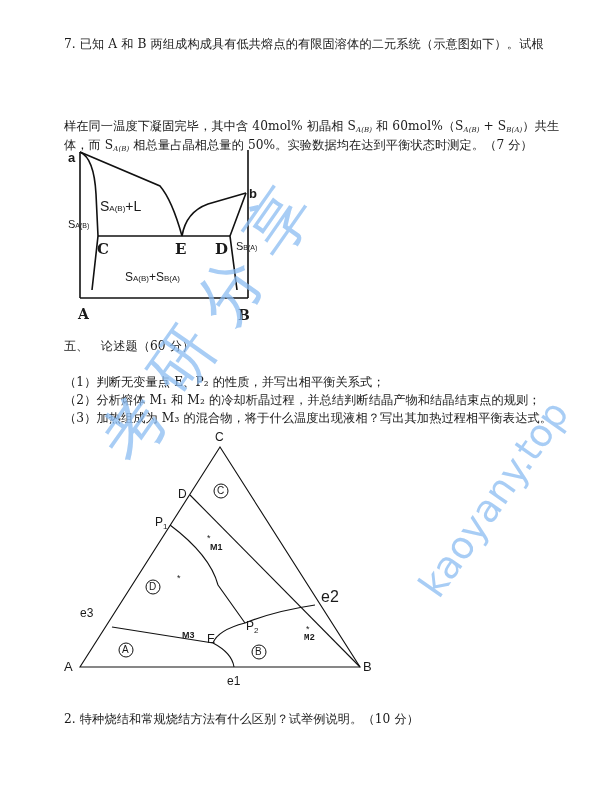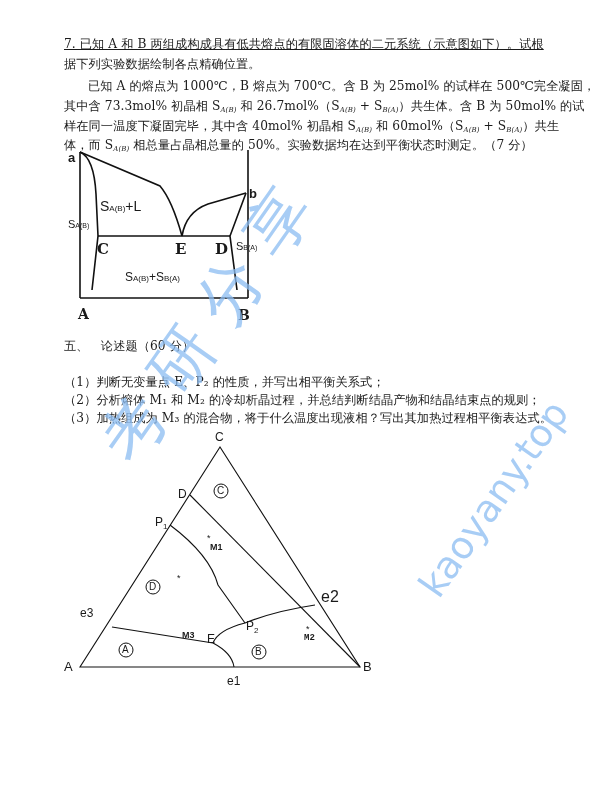--- a/index.html
+++ b/index.html
@@ -13,26 +13,21 @@
   .sub { font-size: 7px; vertical-align: -2px; font-style: italic; }
   svg { position: absolute; }
   .wm { position: absolute; color: #8cbdf2; opacity: 0.75; font-family: "DejaVu Sans", sans-serif; pointer-events: none; }
   .sans { font-family: "Liberation Sans", "DejaVu Sans", sans-serif; }
 </style>
 </head>
 <body>
 
 <div class="page">
 
-  <div class="line" style="top:36px;text-decoration:underline;">7. 已知 A 和 B 两组成构成具有低共熔点的有限固溶体的二元系统（示意图如下）。试根</div>
-  <div class="line" style="top:56px;">据下列实验数据绘制各点精确位置。</div>
-  <div class="line indent" style="top:78px;">已知 A 的熔点为 1000℃，B 熔点为 700℃。含 B 为 25mol% 的试样在 500℃完全凝固，</div>
-  <div class="line" style="top:98px;">
-    <span>其中含 73.3mol% 初晶相 S</span><span class="sub">A(B)</span><span> 和 26.7mol%（S</span><span class="sub">A(B)</span><span> + S</span><span class="sub">B(A)</span><span>）共生体。含 B 为 50mol% 的试</span>
-  </div>
+  <div class="line" style="top:36px;">7. 已知 A 和 B 两组成构成具有低共熔点的有限固溶体的二元系统（示意图如下）。试根</div>
   <div class="line" style="top:118px;">
     <span>样在同一温度下凝固完毕，其中含 40mol% 初晶相 S</span><span class="sub">A(B)</span><span> 和 60mol%（S</span><span class="sub">A(B)</span><span> + S</span><span class="sub">B(A)</span><span>）共生</span>
   </div>
   <div class="line" style="top:137px;">
     <span>体，而 S</span><span class="sub">A(B)</span><span> 相总量占晶相总量的 50%。实验数据均在达到平衡状态时测定。（7 分）</span>
   </div>
 
   <svg style="left:60px;top:148px;" width="220" height="180" viewBox="0 0 220 180">
     <g stroke="#111" stroke-width="1.6" fill="none">
       <line x1="20" y1="4" x2="20" y2="150"></line>
@@ -115,17 +110,18 @@
   </div>
   <div class="sans" style="position:absolute;left:306px;top:624px;font-size:9px;">*</div>
   <div class="sans" style="position:absolute;left:304px;top:633px;font-size:9px;font-weight:bold;font-family:Liberation Mono, monospace;">M2</div>
   <div class="sans" style="position:absolute;left:207px;top:632px;font-size:12px;">E</div>
   <div class="sans" style="position:absolute;left:122px;top:644px;font-size:10px;">A</div>
   <div class="sans" style="position:absolute;left:255px;top:646px;font-size:10px;">B</div>
   <div class="sans" style="position:absolute;left:64px;top:659px;font-size:13px;">A</div>
   <div class="sans" style="position:absolute;left:363px;top:659px;font-size:13px;">B</div>
   <div class="sans" style="position:absolute;left:227px;top:674px;font-size:12px;">e1</div>
 
+  <div class="line" style="top:711px;">2. 特种烧结和常规烧结方法有什么区别？试举例说明。（10 分）</div>
 
   <div class="wm" style="left:80px;top:430px;font-size:64px;transform:rotate(-55deg);transform-origin:left top;letter-spacing:20px;font-family:'DejaVu Serif',serif;">考研分享</div>
   <div class="wm" style="left:410px;top:580px;font-size:38px;transform:rotate(-55deg);transform-origin:left top;">kaoyany.top</div>
 
 </div>
 
 </body></html>

